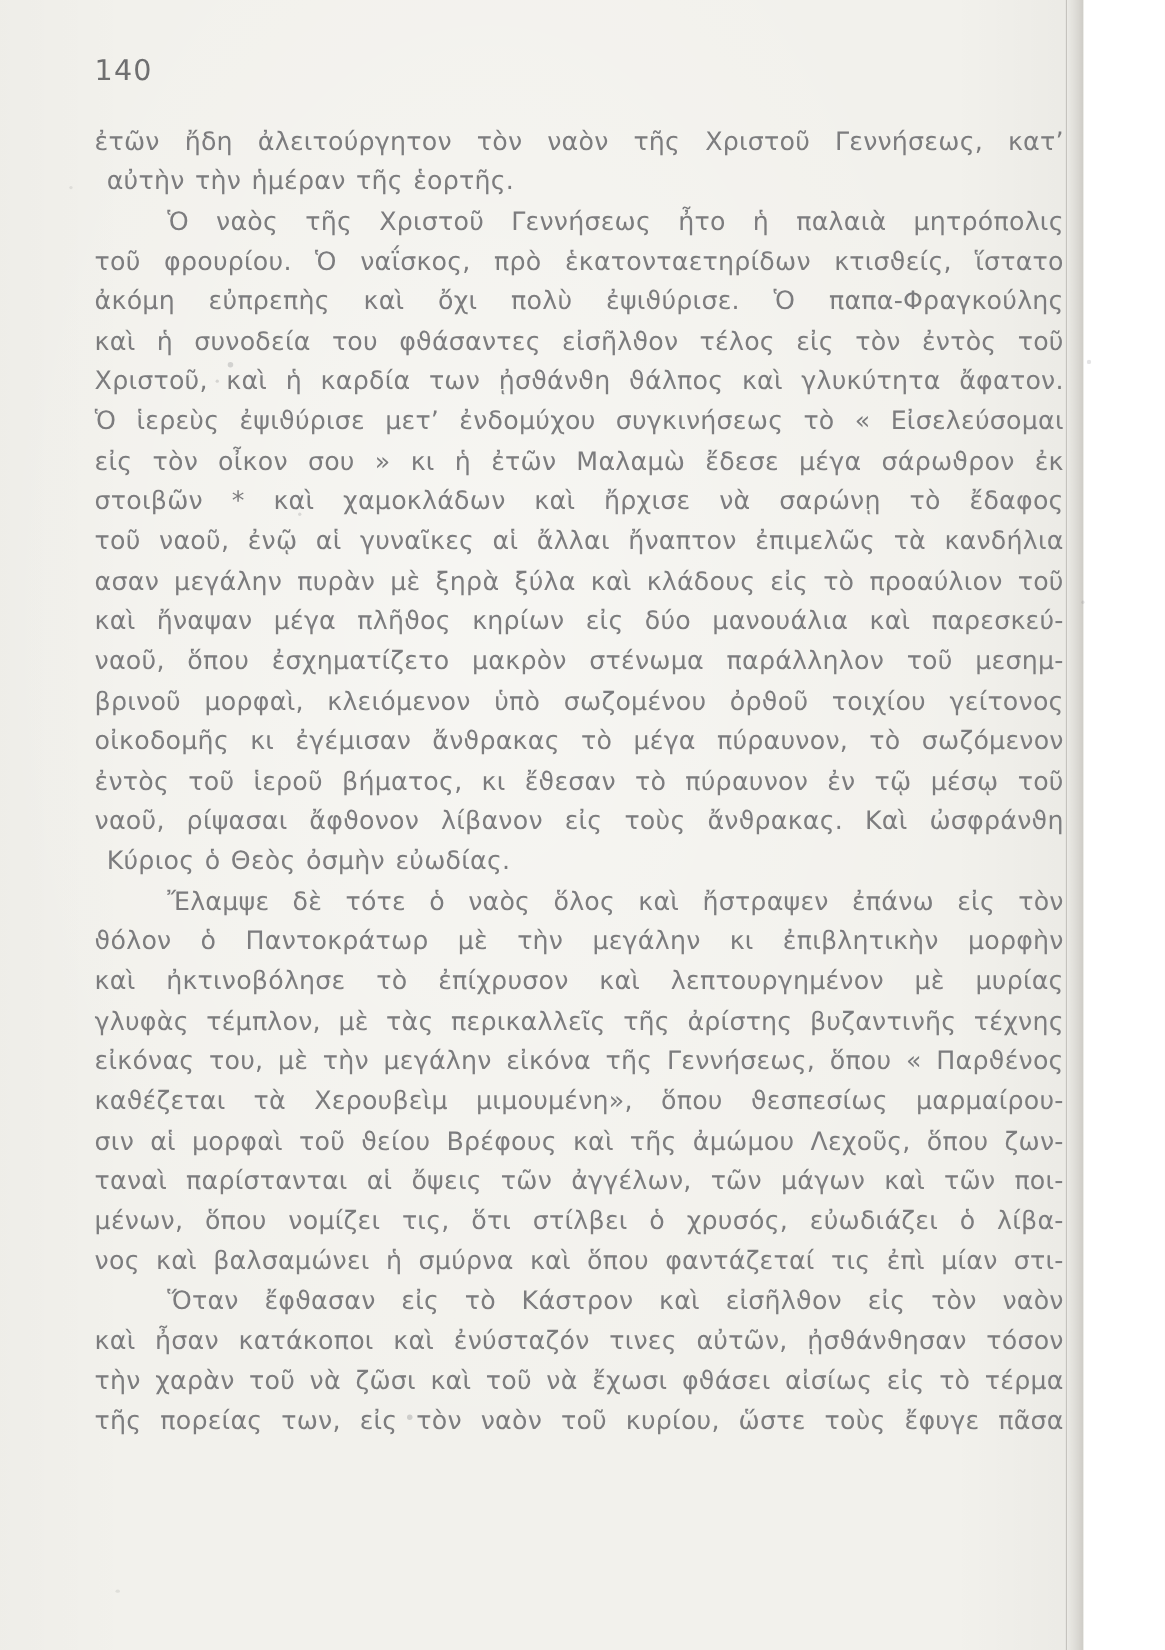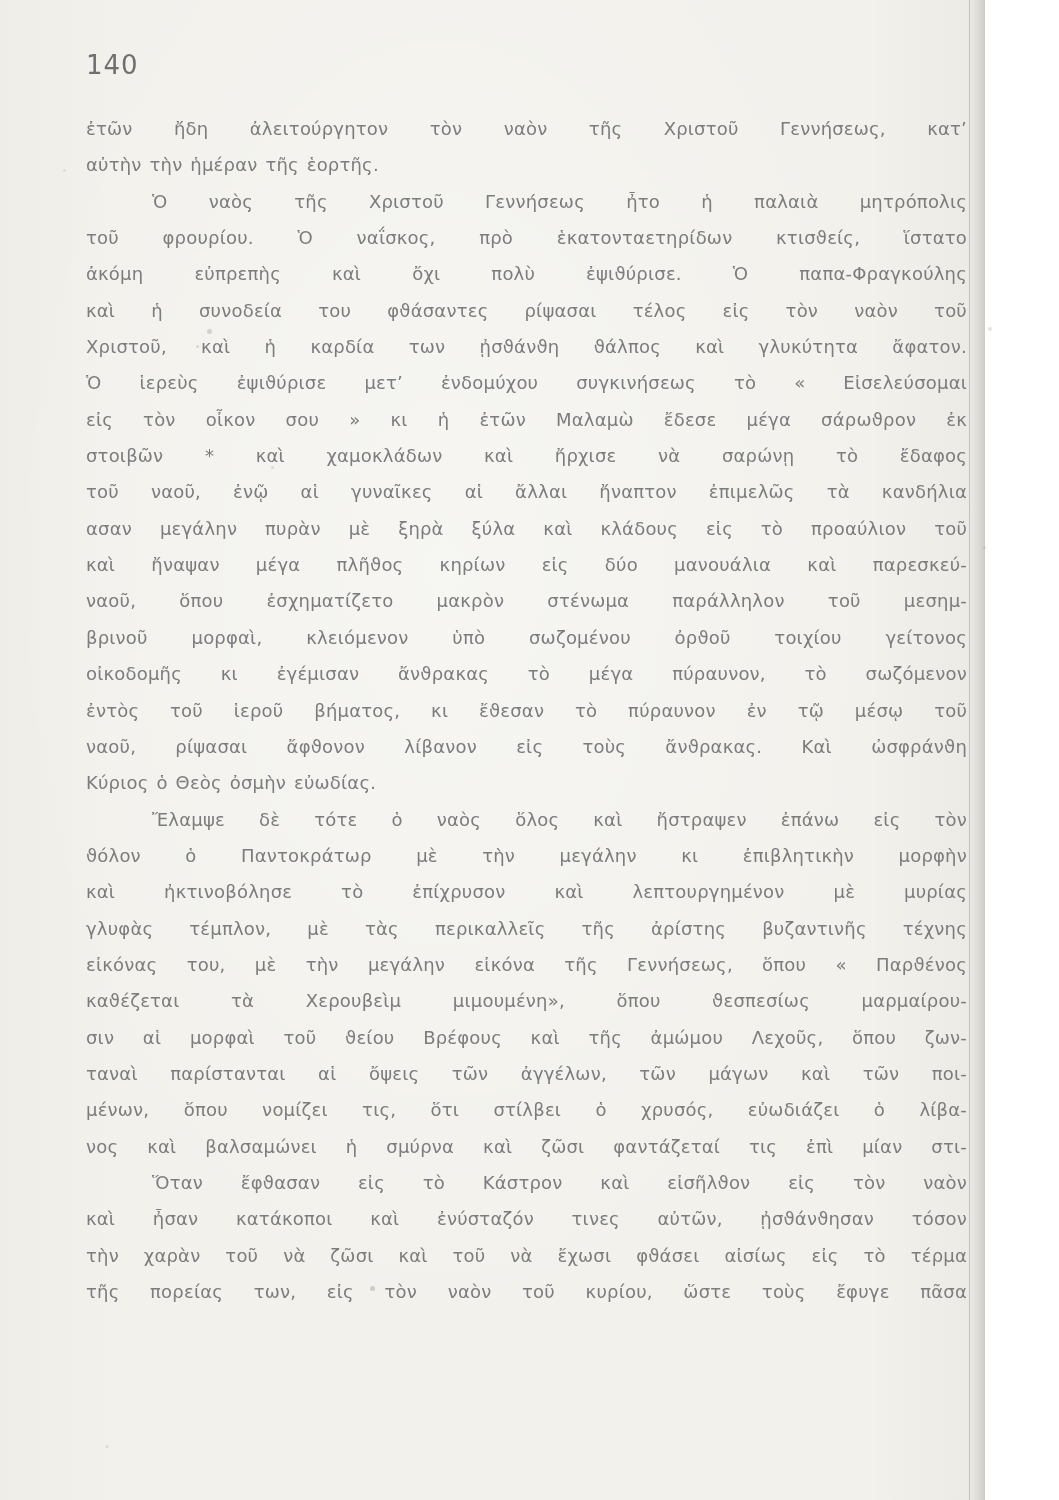--- a/index.html
+++ b/index.html
@@ -18,25 +18,25 @@
     position: absolute; left: 86px; top: 50px;
     font-size: 26px; line-height: 30px; letter-spacing: 1px;
     color: var(--num-ink, #6f6f70);
   }
   .text {
     position: absolute; left: 86px; top: 111px; width: 881px;
     color: var(--ink, #7c7c7e);
   }
   .line {
     height: 36.35px; line-height: 36.35px;
-    font-size: 18px; letter-spacing: 0.2px; word-spacing: 2px;
+    font-size: 23px; letter-spacing: 0.2px; word-spacing: 2px;
     overflow: hidden; white-space: normal;
   }
   .j  { text-align: justify; text-align-last: justify; text-justify: inter-word; }
-  .pe { text-align: left; text-align-last: left; }
+  .pe { text-align: left; text-align-last: left; margin-left: 11px; }
   .in { padding-left: 66px; }
   .edge {
     position: absolute; top: 0; right: 0; width: 15px; height: 100%;
     background: linear-gradient(to right, rgba(100,95,85,0) 0%, rgba(100,95,85,0.10) 55%, rgba(100,95,85,0.22) 100%);
     border-left: 1px solid rgba(100,95,85,0.08);
   }
   .spk {
     position: absolute; display: block; border-radius: 50%;
     background: rgba(108,108,112,0.45);
   }
@@ -47,21 +47,21 @@
 <div class="page">
 
   <div class="pagenum">140</div>
 
   <div class="text">
     <div class="line j">ἐτῶν ἤδη ἀλειτούργητον τὸν ναὸν τῆς Χριστοῦ Γεννήσεως, κατ’</div>
     <div class="line pe">αὐτὴν τὴν ἡμέραν τῆς ἑορτῆς.</div>
     <div class="line j in">Ὁ ναὸς τῆς Χριστοῦ Γεννήσεως ἦτο ἡ παλαιὰ μητρόπολις</div>
     <div class="line j">τοῦ φρουρίου. Ὁ ναΐσκος, πρὸ ἑκατονταετηρίδων κτισϑείς, ἵστατο</div>
     <div class="line j">ἀκόμη εὐπρεπὴς καὶ ὄχι πολὺ ἐψιϑύρισε. Ὁ παπα-Φραγκούλης</div>
-    <div class="line j">καὶ ἡ συνοδεία του φϑάσαντες ρίψασαι τέλος εἰς τὸν ναὸν τοῦ</div>
+    <div class="line j">καὶ ἡ συνοδεία του φϑάσαντες εἰσῆλϑον τέλος εἰς τὸν ἐντὸς τοῦ</div>
     <div class="line j">Χριστοῦ, καὶ ἡ καρδία των ᾐσϑάνϑη ϑάλπος καὶ γλυκύτητα ἄφατον.</div>
     <div class="line j">Ὁ ἱερεὺς ἐψιϑύρισε μετ’ ἐνδομύχου συγκινήσεως τὸ « Εἰσελεύσομαι</div>
     <div class="line j">εἰς τὸν οἶκον σου » κι ἡ ἐτῶν Μαλαμὼ ἔδεσε μέγα σάρωϑρον ἐκ</div>
     <div class="line j">στοιβῶν * καὶ χαμοκλάδων καὶ ἤρχισε νὰ σαρώνῃ τὸ ἔδαφος</div>
     <div class="line j">τοῦ ναοῦ, ἐνῷ αἱ γυναῖκες αἱ ἄλλαι ἤναπτον ἐπιμελῶς τὰ κανδήλια</div>
     <div class="line j">ασαν μεγάλην πυρὰν μὲ ξηρὰ ξύλα καὶ κλάδους εἰς τὸ προαύλιον τοῦ</div>
     <div class="line j">καὶ ἤναψαν μέγα πλῆϑος κηρίων εἰς δύο μανουάλια καὶ παρεσκεύ-</div>
     <div class="line j">ναοῦ, ὅπου ἐσχηματίζετο μακρὸν στένωμα παράλληλον τοῦ μεσημ-</div>
     <div class="line j">βρινοῦ μορφαὶ, κλειόμενον ὑπὸ σωζομένου ὀρϑοῦ τοιχίου γείτονος</div>
     <div class="line j">οἰκοδομῆς κι ἐγέμισαν ἄνϑρακας τὸ μέγα πύραυνον, τὸ σωζόμενον</div>
@@ -70,21 +70,21 @@
     <div class="line pe">Κύριος ὁ Θεὸς ὀσμὴν εὐωδίας.</div>
     <div class="line j in">Ἔλαμψε δὲ τότε ὁ ναὸς ὅλος καὶ ἤστραψεν ἐπάνω εἰς τὸν</div>
     <div class="line j">ϑόλον ὁ Παντοκράτωρ μὲ τὴν μεγάλην κι ἐπιβλητικὴν μορφὴν</div>
     <div class="line j">καὶ ἠκτινοβόλησε τὸ ἐπίχρυσον καὶ λεπτουργημένον μὲ μυρίας</div>
     <div class="line j">γλυφὰς τέμπλον, μὲ τὰς περικαλλεῖς τῆς ἀρίστης βυζαντινῆς τέχνης</div>
     <div class="line j">εἰκόνας του, μὲ τὴν μεγάλην εἰκόνα τῆς Γεννήσεως, ὅπου « Παρϑένος</div>
     <div class="line j">καϑέζεται τὰ Χερουβεὶμ μιμουμένη», ὅπου ϑεσπεσίως μαρμαίρου-</div>
     <div class="line j">σιν αἱ μορφαὶ τοῦ ϑείου Βρέφους καὶ τῆς ἀμώμου Λεχοῦς, ὅπου ζων-</div>
     <div class="line j">ταναὶ παρίστανται αἱ ὄψεις τῶν ἀγγέλων, τῶν μάγων καὶ τῶν ποι-</div>
     <div class="line j">μένων, ὅπου νομίζει τις, ὅτι στίλβει ὁ χρυσός, εὐωδιάζει ὁ λίβα-</div>
-    <div class="line j">νος καὶ βαλσαμώνει ἡ σμύρνα καὶ ζῶσι φαντάζεταί τις ἐπὶ μίαν στι-</div>
+    <div class="line j">νος καὶ βαλσαμώνει ἡ σμύρνα καὶ ὅπου φαντάζεταί τις ἐπὶ μίαν στι-</div>
     <div class="line j in">Ὅταν ἔφϑασαν εἰς τὸ Κάστρον καὶ εἰσῆλϑον εἰς τὸν ναὸν</div>
     <div class="line j">καὶ ἦσαν κατάκοποι καὶ ἐνύσταζόν τινες αὐτῶν, ᾐσϑάνϑησαν τόσον</div>
     <div class="line j">τὴν χαρὰν τοῦ νὰ ζῶσι καὶ τοῦ νὰ ἔχωσι φϑάσει αἰσίως εἰς τὸ τέρμα</div>
     <div class="line j">τῆς πορείας των, εἰς τὸν ναὸν τοῦ κυρίου, ὥστε τοὺς ἔφυγε πᾶσα</div>
   </div>
 
   <span class="spk" style="left:207px; top:329px; width:5px; height:5px; opacity:.55;"></span>
   <span class="spk" style="left:196px; top:345px; width:3px; height:3px; opacity:.5;"></span>
   <span class="spk" style="left:988px; top:327px; width:4px; height:4px; opacity:.4;"></span>
   <span class="spk" style="left:271px; top:466px; width:3px; height:3px; opacity:.45;"></span>

